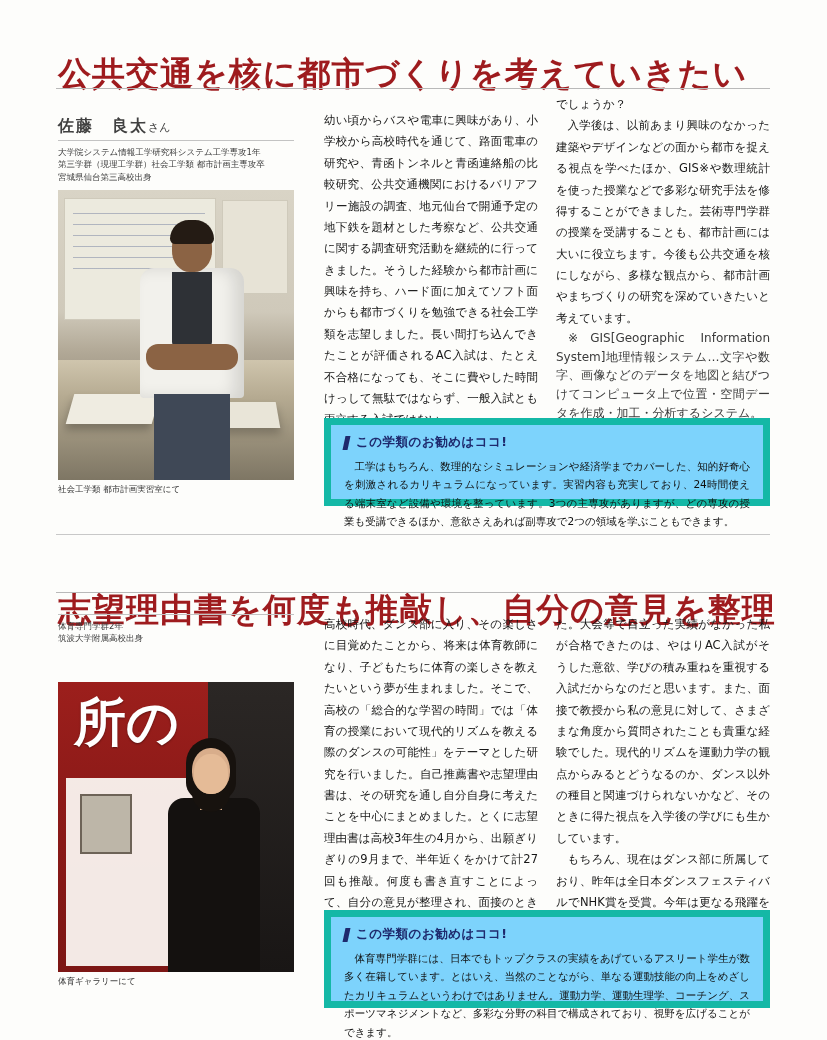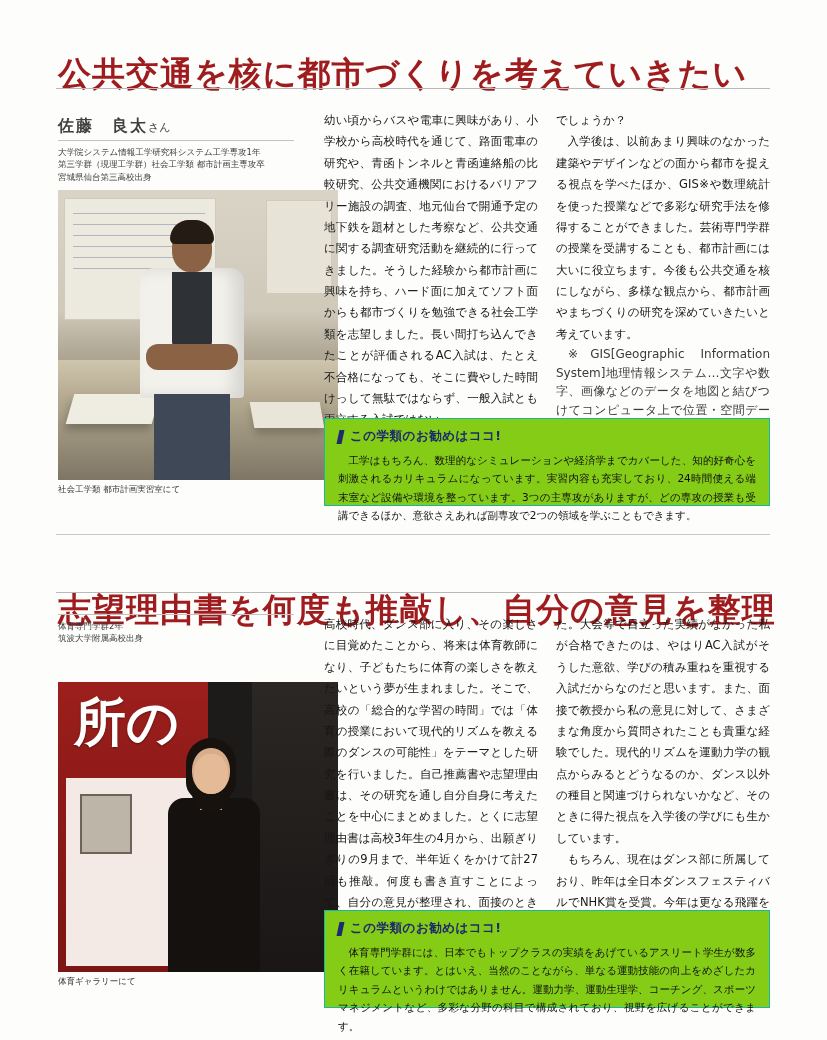--- a/index.html
+++ b/index.html
@@ -85,21 +85,21 @@
     font-family: "DejaVu Sans", sans-serif;
   }
 
   
   .photo-wrap {
     position: absolute;
     left: 58px;
     width: 236px;
   }
   .photo {
-    width: 280px;
+    width: 236px;
     height: 290px;
     position: relative;
     overflow: hidden;
     background: #fde047;
   }
   .caption {
     font-size: 8.5px;
     color: #333;
     margin-top: 4px;
     font-family: "DejaVu Sans", sans-serif;
@@ -238,23 +238,23 @@
     font-size: 12px;
     line-height: 1.55;
     color: #3a3a3a;
     margin-top: 10px;
     text-indent: 0;
   }
 
   
   .rec-box {
     position: absolute;
-    border: 1px solid #14b8a6;
+    border: 7px solid #14b8a6;
     box-sizing: border-box;
-    background: #84cc16;
+    background: #7dd3fc;
     padding: 9px 13px 11px 13px;
   }
   .rec-title {
     display: flex;
     align-items: center;
     font-size: 12.5px;
     font-weight: 700;
     color: #1e2a6e;
     letter-spacing: .5px;
     font-family: "DejaVu Sans", sans-serif;
@@ -321,21 +321,21 @@
           <div class="p1-pants"></div>
         </div>
       </div>
       <div class="caption">社会工学類 都市計画実習室にて</div>
     </div>
 
     <div class="col" style="left:324px; top:110px; width:214px;">
       <p class="noindent">幼い頃からバスや電車に興味があり、小学校から高校時代を通じて、路面電車の研究や、青函トンネルと青函連絡船の比較研究、公共交通機関におけるバリアフリー施設の調査、地元仙台で開通予定の地下鉄を題材とした考察など、公共交通に関する調査研究活動を継続的に行ってきました。そうした経験から都市計画に興味を持ち、ハード面に加えてソフト面からも都市づくりを勉強できる社会工学類を志望しました。長い間打ち込んできたことが評価されるAC入試は、たとえ不合格になっても、そこに費やした時間けっして無駄ではならず、一般入試とも両立する入試ではない</p>
     </div>
 
-    <div class="col" style="left:556px; top:110px; width:214px;">
+    <div class="col" style="left:556px; top:94px; width:214px;">
       <p class="noindent">でしょうか？</p>
       <p>入学後は、以前あまり興味のなかった建築やデザインなどの面から都市を捉える視点を学べたほか、GIS※や数理統計を使った授業などで多彩な研究手法を修得することができました。芸術専門学群の授業を受講することも、都市計画には大いに役立ちます。今後も公共交通を核にしながら、多様な観点から、都市計画やまちづくりの研究を深めていきたいと考えています。</p>
       <p class="footnote">※GIS[Geographic Information System]地理情報システム…文字や数字、画像などのデータを地図と結びつけてコンピュータ上で位置・空間データを作成・加工・分析するシステム。</p>
     </div>
 
     <div class="rec-box" style="left:324px; top:418px; width:446px; height:88px;">
       <div class="rec-title">
         <span class="rec-bar"></span>
         <span>この学類のお勧めはココ!</span>
       </div>

